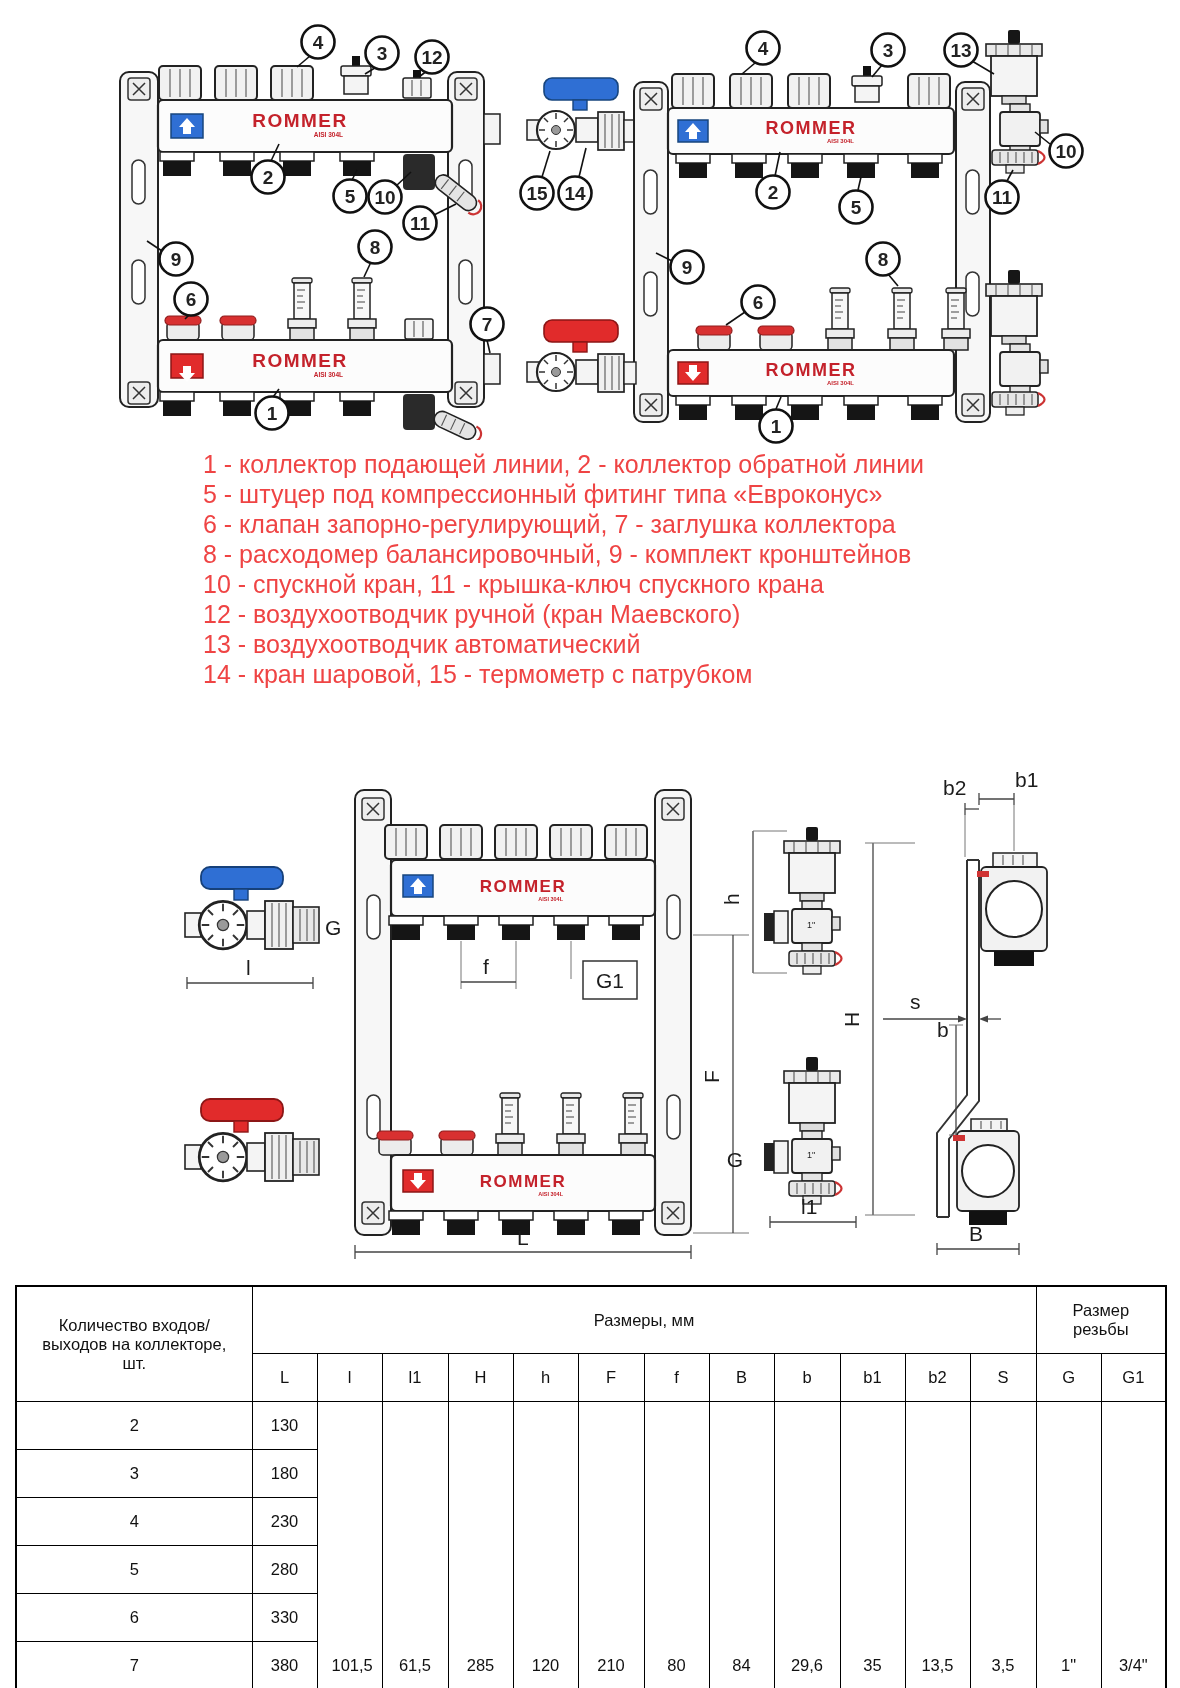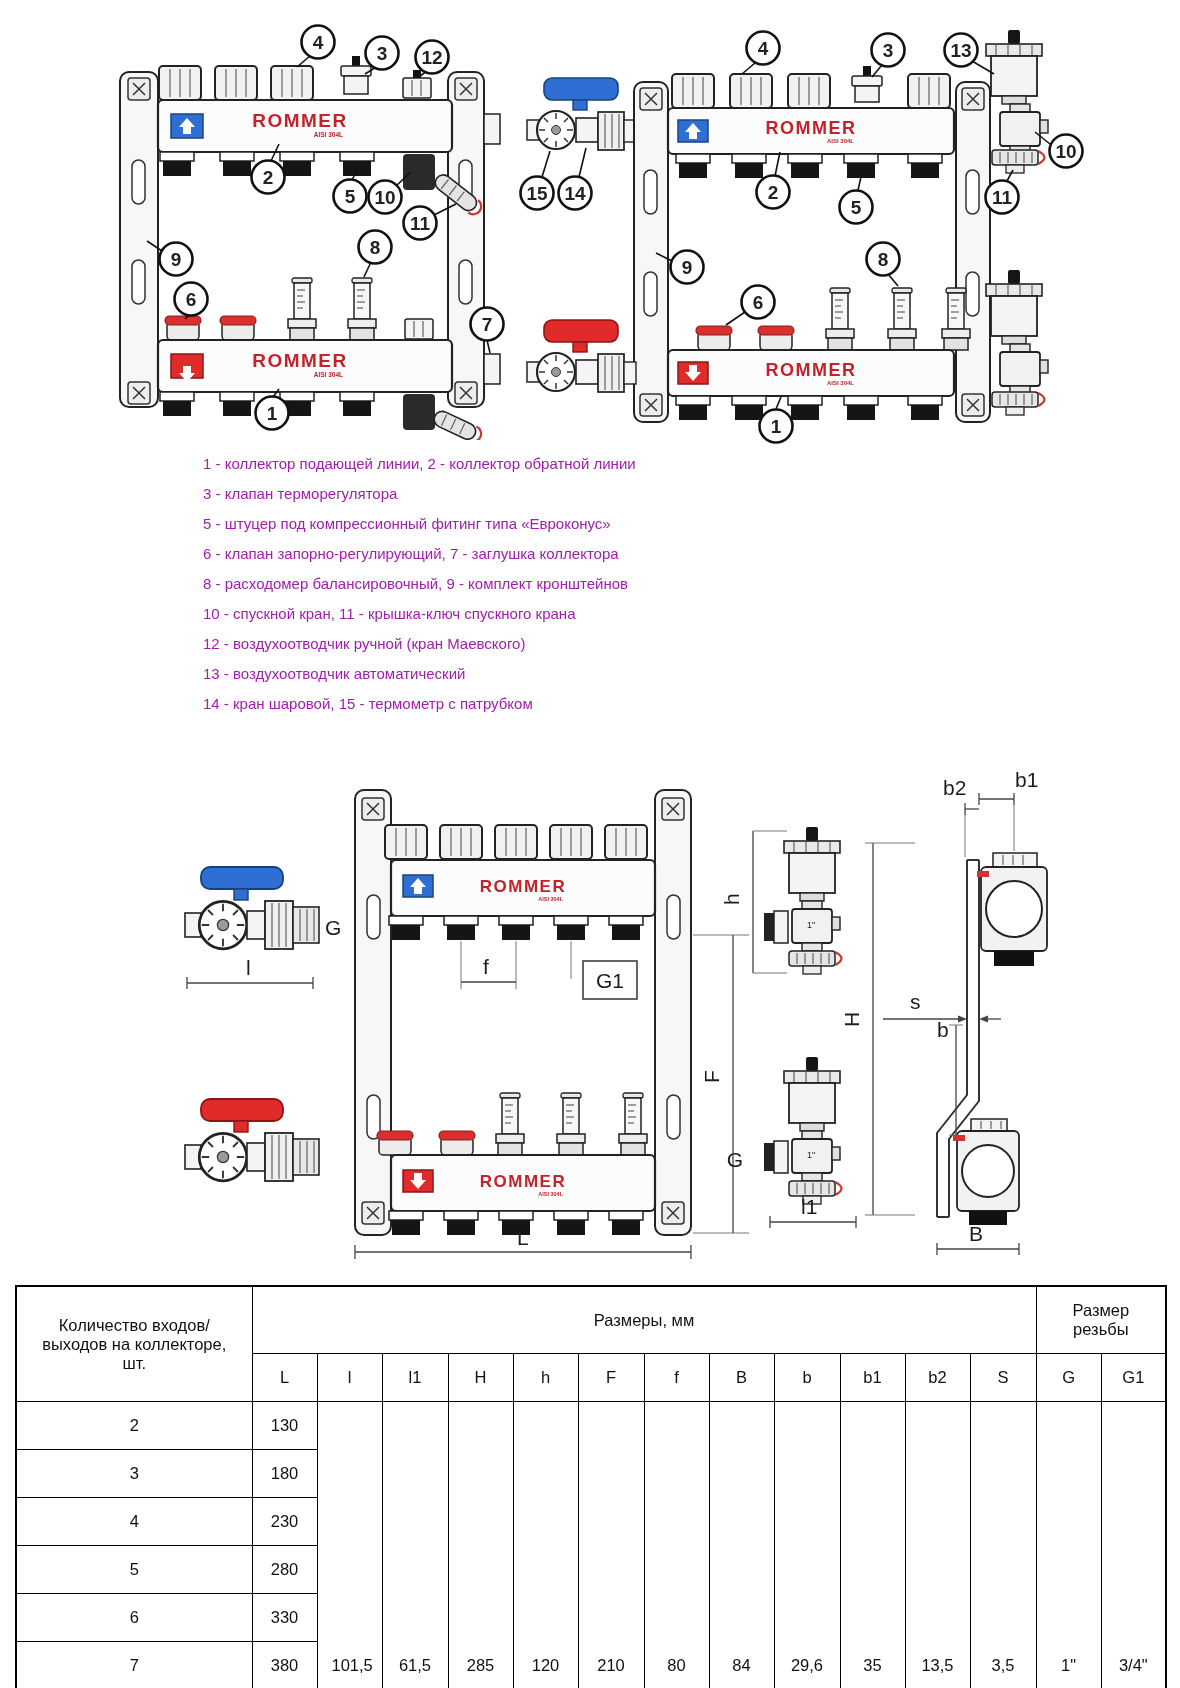--- a/index.html
+++ b/index.html
@@ -13,21 +13,21 @@
   .callout circle{fill:#fff;stroke:#111;stroke-width:2.6px;}
   .callout text{font-size:19px;font-weight:bold;text-anchor:middle;}
   .callout line{stroke:#111;stroke-width:1.6px;}
   .dimline{stroke:#444;stroke-width:1.3px;}
   .extline{stroke:#777;stroke-width:1px;}
   .dimlabel{font-size:21px;fill:#1c1c1c;}
   .logo{fill:#c4222b;font-weight:bold;letter-spacing:1.5px;text-anchor:middle;}
   .logosub{fill:#c4222b;font-weight:bold;text-anchor:end;}
   .rib{stroke:#555;stroke-width:1.1px;}
   .outline{stroke:#222;fill:#f4f4f4;}
-  #legend{left:203px;top:449px;font-size:15px;line-height:30px;color:#a21caf;}
+  #legend{left:203px;top:449px;font-size:25px;line-height:30px;color:#ef4444;}
   #dim-table{left:15px;top:1285px;border-collapse:collapse;table-layout:fixed;width:1152px;
     font-size:16.5px;color:#111;background:#fff;border:2px solid #000;}
   #dim-table td{border:1px solid #000;text-align:center;vertical-align:middle;padding:14px;}
   #dim-table tr.h1{height:40px;} #dim-table tr.h2{height:38px;} #dim-table tr.b{height:28px;}
   #dim-table td.rh{padding:8px 14px;}
 </style>
 </head>
 <body>
 
 <svg width="0" height="0" style="position:absolute">
@@ -404,21 +404,20 @@
     </g>
   <g class="callout">
       <line x1="296" y1="389" x2="301" y2="377"></line>
       <circle cx="296" cy="406" r="16.5"></circle>
       <text x="296" y="413">1</text>
     </g>
 </svg>
 
 <div id="legend" class="abs">
   <div>1 - коллектор подающей линии, 2 - коллектор обратной линии</div>
-  <div>3 - клапан терморегулятора</div>
   <div>5 - штуцер под компрессионный фитинг типа «Евроконус»</div>
   <div>6 - клапан запорно-регулирующий, 7 - заглушка коллектора</div>
   <div>8 - расходомер балансировочный, 9 - комплект кронштейнов</div>
   <div>10 - спускной кран, 11 - крышка-ключ спускного крана</div>
   <div>12 - воздухоотводчик ручной (кран Маевского)</div>
   <div>13 - воздухоотводчик автоматический</div>
   <div>14 - кран шаровой, 15 - термометр с патрубком</div>
 </div>
 
 <svg class="abs" style="left:115px;top:765px" width="1065" height="500" viewBox="0 0 1065 500">

